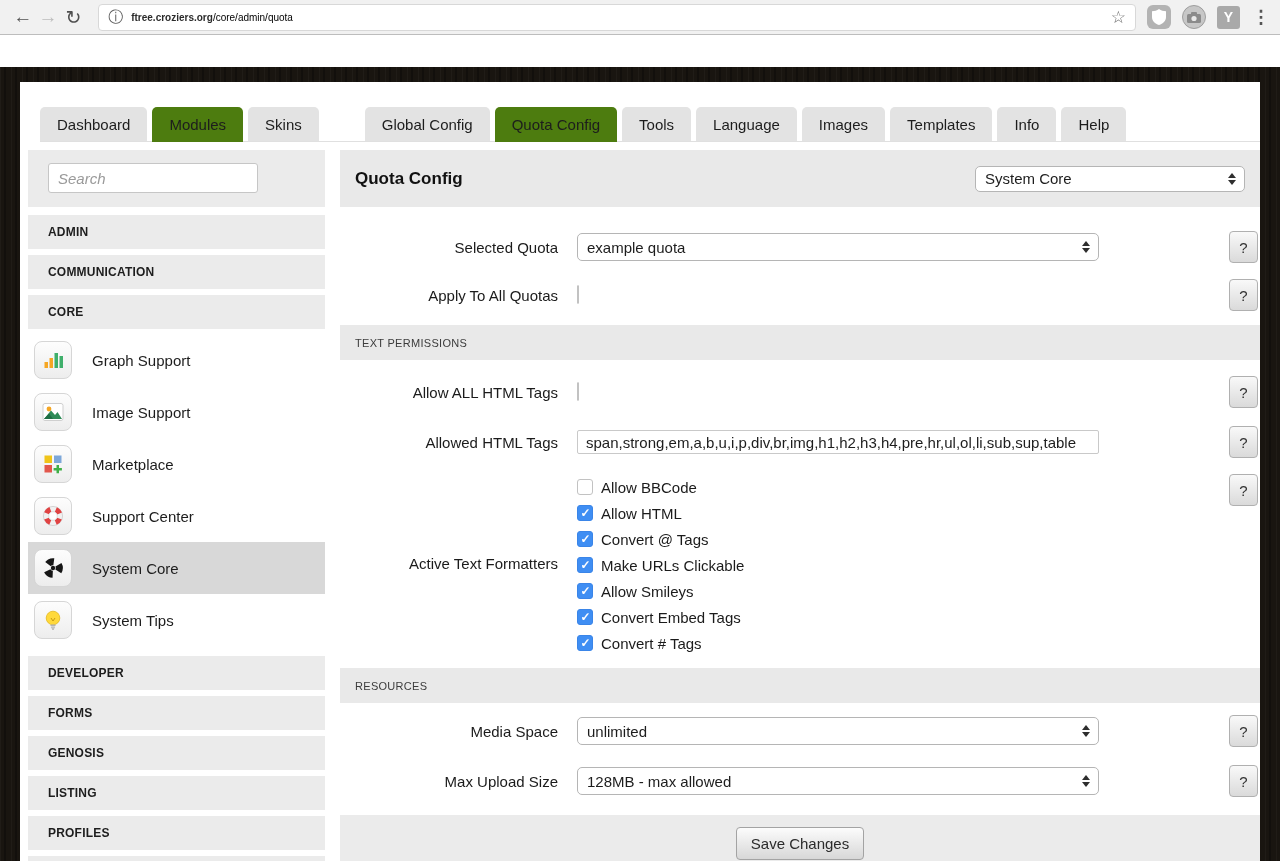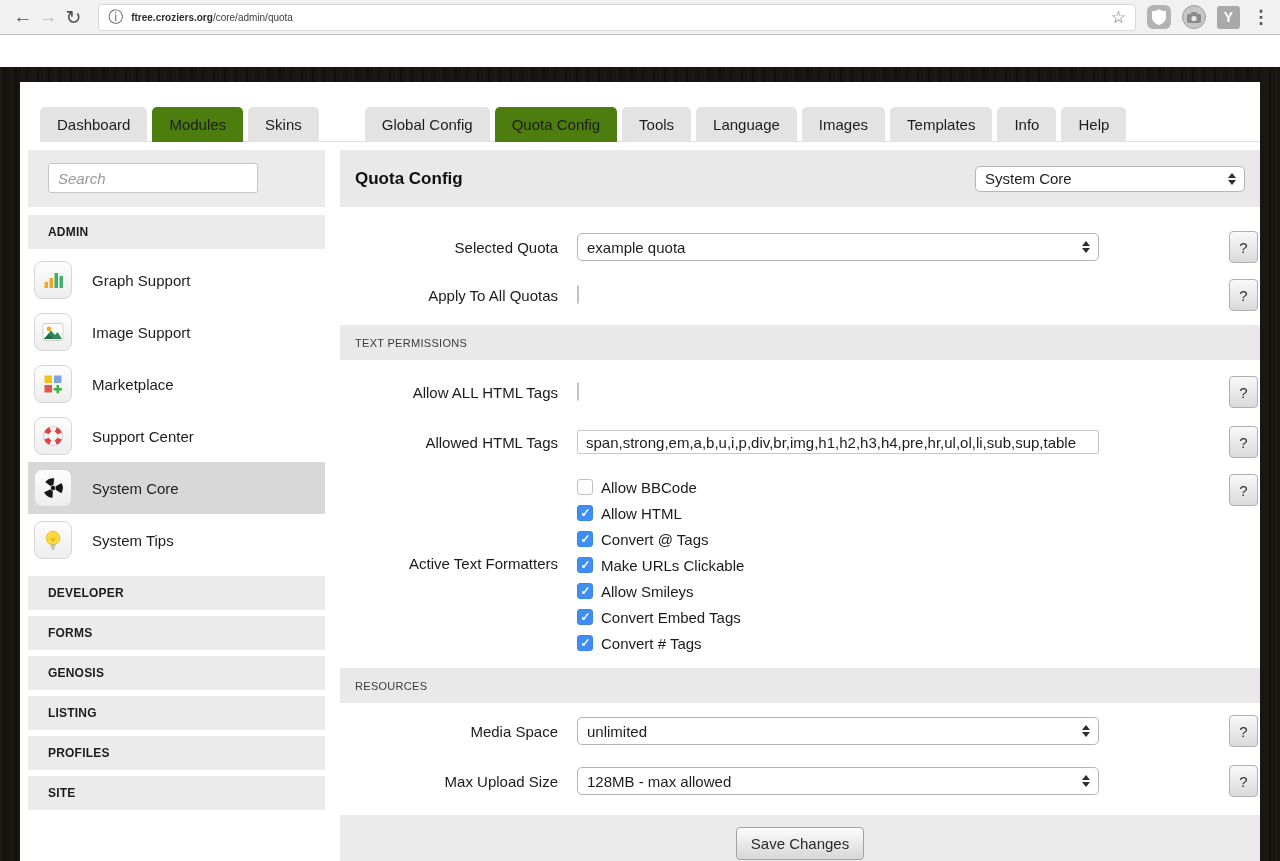--- a/index.html
+++ b/index.html
@@ -7,21 +7,21 @@
 
   
   .browser-bar { height:35px; background:#f1f1f1; border-bottom:1px solid #bdbdbd;
                  display:flex; align-items:center; padding:0 10px; }
   .nav-glyph { font-size:19px; color:#4f4f4f; width:26px; text-align:center; cursor:pointer; }
   .nav-glyph.disabled { color:#bcbcbc; }
   .url-bar { margin-left:12px; width:1062px; height:27px; background:#fff; border:1px solid #d8d8d8;
              border-radius:4px; display:flex; align-items:center; padding:0 9px; }
   .info-glyph { font-size:15px; color:#5c5c5c; margin-right:8px; }
   .url-text { font-size:10px; color:#2b2b2b; font-weight:bold; white-space:nowrap; }
-  .url-path { color:#404040; font-weight:normal; }
+  .url-path { color:#000000; font-weight:normal; }
   .star-glyph { margin-left:auto; font-size:17px; color:#6f6f6f; }
   .ext-icon { margin-left:11px; flex:none; }
   .ext-shield { width:24px; height:24px; border-radius:6px; background:#b3b3b3; display:flex; align-items:center; justify-content:center; }
   .ext-cam { width:24px; height:24px; border-radius:50%; background:#c7c7c7; border:1px solid #9e9e9e; display:flex; align-items:center; justify-content:center; }
   .ext-y { width:23px; height:23px; border-radius:3px; background:#a9a9a9; color:#fff; font-weight:bold;
            font-size:14px; display:flex; align-items:center; justify-content:center; }
   .menu-dots { margin-left:12px; font-size:18px; color:#555; font-weight:bold; }
 
   
   .page-bg { position:relative; height:826px; background:#191510;
@@ -139,20 +139,22 @@
       <div class="tab">Templates</div>
       <div class="tab">Info</div>
       <div class="tab">Help</div>
     </div>
 
     <div class="sidebar">
       <div class="search-block">
         <input class="search-input" type="text" placeholder="Search" style="">
       </div>
       <div class="side-sec mt8">ADMIN</div>
+      <div class="side-sec mt6">COMMUNICATION</div>
+      <div class="side-sec mt6">CORE</div>
 
       <div class="mod-item mt5">
         <span class="icon-box">
           <svg width="24" height="24" viewBox="0 0 24 24">
             <rect x="3.5" y="14" width="3.5" height="6" fill="#f5a623"></rect>
             <rect x="8.5" y="10" width="3.5" height="10" fill="#f5a623"></rect>
             <rect x="13.5" y="5" width="3.5" height="15" fill="#3faf6b"></rect>
             <rect x="18.5" y="8" width="3.5" height="12" fill="#3faf6b"></rect>
           </svg>
         </span>

